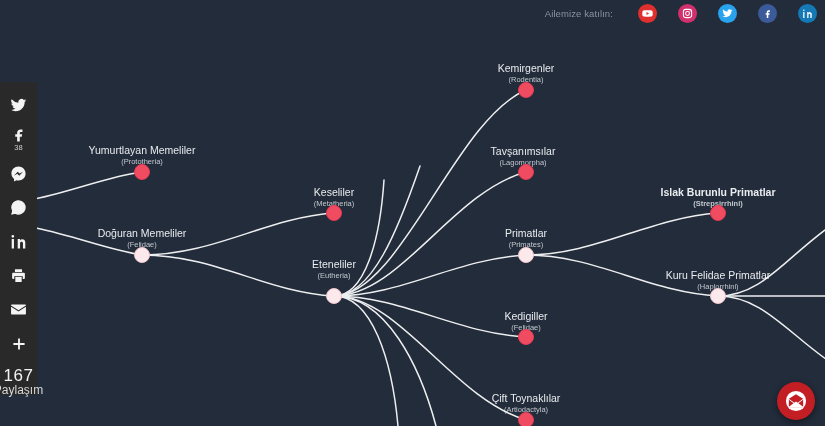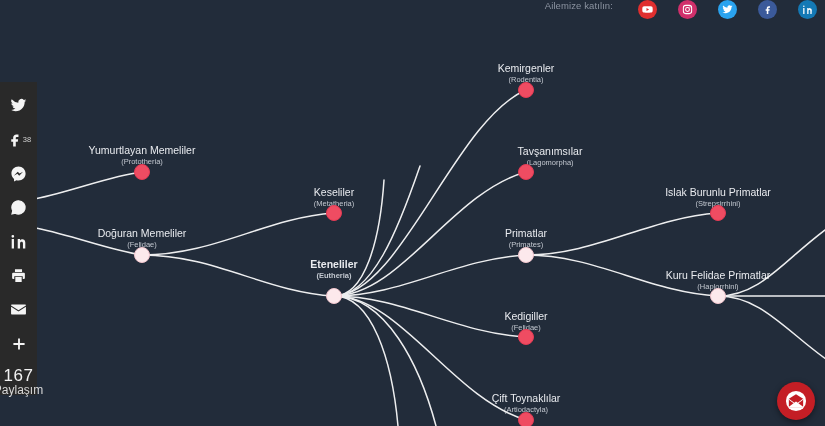--- a/index.html
+++ b/index.html
@@ -13,21 +13,21 @@
     position: relative;
     width: 825px; height: 426px;
     background: #222c3a;
     overflow: hidden;
   }
 
   
   #social-bar {
     position: absolute; top: 0; right: 0;
     height: 26px;
-    display: flex; align-items: flex-start; gap: 21px;
+    display: flex; align-items: center; gap: 21px;
     padding: 0 8px 0 14px;
     z-index: 40;
   }
   #social-bar .join-label {
     color: #8b93a0;
     font-size: 9.5px;
     letter-spacing: .1px;
     margin-right: 4px;
     white-space: nowrap;
   }
@@ -48,21 +48,21 @@
   #share-rail {
     position: absolute; left: 0; top: 82px;
     width: 37px; height: 313px;
     background: #292929;
     display: flex; flex-direction: column; align-items: center;
     z-index: 40;
     padding-top: 6px;
   }
   .rail-btn {
     width: 37px; height: 35px;
-    display: flex; flex-direction: row;
+    display: flex; flex-direction: column;
     align-items: center; justify-content: center;
     color: #f4f4f4; cursor: pointer;
   }
   .rail-btn svg { display: block; fill: #f4f4f4; }
   .rail-count {
     font-size: 7.5px; color: #cfcfcf;
     margin-top: 1px; line-height: 1;
   }
   #rail-total {
     margin-top: 6px; text-align: center; color: #f2f2f2;
@@ -144,27 +144,27 @@
         <circle cx="526" cy="420" r="7.5" fill="#ef4c62" stroke="#e53b55" stroke-width="1" class="node-dot"></circle>
         <circle cx="718" cy="213" r="7.5" fill="#ef4c62" stroke="#e53b55" stroke-width="1" class="node-dot"></circle>
         <circle cx="718" cy="296" r="7.5" fill="#fce9ec" stroke="#f2c6ce" stroke-width="1" class="node-dot"></circle>
       </g>
   </svg>
 
   <div id="node-labels">
       <div class="node-label" style="left: 142px; top: 144px;"><span>Yumurtlayan Memeliler</span><span class="sci">(Prototheria)</span></div>
       <div class="node-label" style="left: 142px; top: 227px;"><span>Doğuran Memeliler</span><span class="sci">(Felidae)</span></div>
       <div class="node-label" style="left: 334px; top: 186px;"><span>Keseliler</span><span class="sci">(Metatheria)</span></div>
-      <div class="node-label" style="left: 334px; top: 258px; font-weight: bold;"><span>Eteneliler</span><span class="sci">(Eutheria)</span></div>
+      <div class="node-label" style="left: 334px; top: 258px;"><span>Eteneliler</span><span class="sci">(Eutheria)</span></div>
       <div class="node-label" style="left: 526px; top: 62px; text-align: center;"><span>Kemirgenler</span><span class="sci">(Rodentia)</span></div>
-      <div class="node-label" style="left: 550px; top: 145px;"><span>Tavşanımsılar</span><span class="sci">(Lagomorpha)</span></div>
+      <div class="node-label" style="left: 523px; top: 145px;"><span>Tavşanımsılar</span><span class="sci">(Lagomorpha)</span></div>
       <div class="node-label" style="left: 526px; top: 227px;"><span>Primatlar</span><span class="sci">(Primates)</span></div>
       <div class="node-label" style="left: 526px; top: 310px;"><span>Kedigiller</span><span class="sci">(Felidae)</span></div>
       <div class="node-label" style="left: 526px; top: 392px;"><span>Çift Toynaklılar</span><span class="sci">(Artiodactyla)</span></div>
-      <div class="node-label" style="left: 718px; top: 186px;"><span>Islak Burunlu Primatlar</span><span class="sci">(Strepsirrhini)</span></div>
+      <div class="node-label" style="left: 718px; top: 186px; font-weight: bold;"><span>Islak Burunlu Primatlar</span><span class="sci">(Strepsirrhini)</span></div>
       <div class="node-label" style="left: 718px; top: 269px;"><span>Kuru Felidae Primatlar</span><span class="sci">(Haplorrhini)</span></div>
     </div>
 
   <div id="social-bar">
     <span class="join-label">Ailemize katılın:</span>
 
     <span class="soc soc-youtube">
       <svg width="11" height="11" viewBox="0 0 24 24" fill="#fff">
         <path d="M23 7.5a3 3 0 0 0-2.1-2.1C19 5 12 5 12 5s-7 0-8.9.4A3 3 0 0 0 1 7.5 31 31 0 0 0 .6 12 31 31 0 0 0 1 16.5a3 3 0 0 0 2.1 2.1C5 19 12 19 12 19s7 0 8.9-.4a3 3 0 0 0 2.1-2.1A31 31 0 0 0 23.4 12 31 31 0 0 0 23 7.5zM9.8 15.3V8.7l5.7 3.3z"></path>
       </svg>

